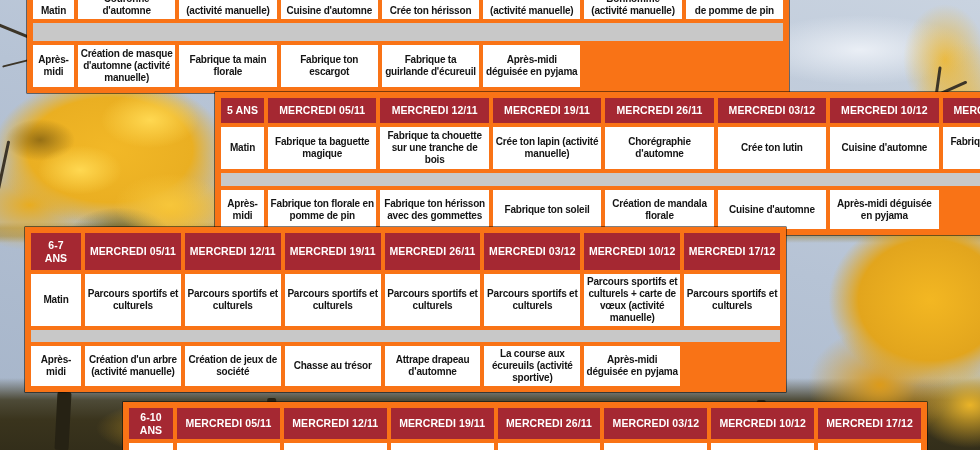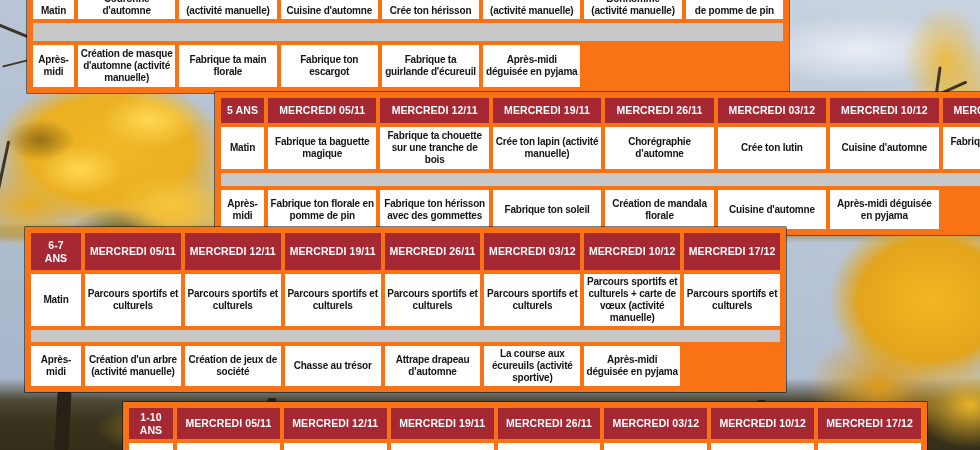--- a/index.html
+++ b/index.html
@@ -146,21 +146,21 @@
       <div class="cell sep"></div>
       <div class="cell rowlabel r1">Après-midi</div>
       <div class="cell act r1">Création d'un arbre (activité manuelle)</div>
       <div class="cell act r1">Création de jeux de société</div>
       <div class="cell act r1">Chasse au trésor</div>
       <div class="cell act r1">Attrape drapeau d'automne</div>
       <div class="cell act r1">La course aux écureuils (activité sportive)</div>
       <div class="cell act r1">Après-midi déguisée en pyjama</div>
     </div>
     <div class="cal cal-d">
-      <div class="cell hdr age">1-10
+      <div class="cell hdr age">6-10
 ANS</div>
       <div class="cell hdr date">MERCREDI 05/11</div>
       <div class="cell hdr date">MERCREDI 12/11</div>
       <div class="cell hdr date">MERCREDI 19/11</div>
       <div class="cell hdr date">MERCREDI 26/11</div>
       <div class="cell hdr date">MERCREDI 03/12</div>
       <div class="cell hdr date">MERCREDI 10/12</div>
       <div class="cell hdr date">MERCREDI 17/12</div>
       <div class="cell rowlabel r0">Matin</div>
       <div class="cell act r0">Parcours sportifs</div>

